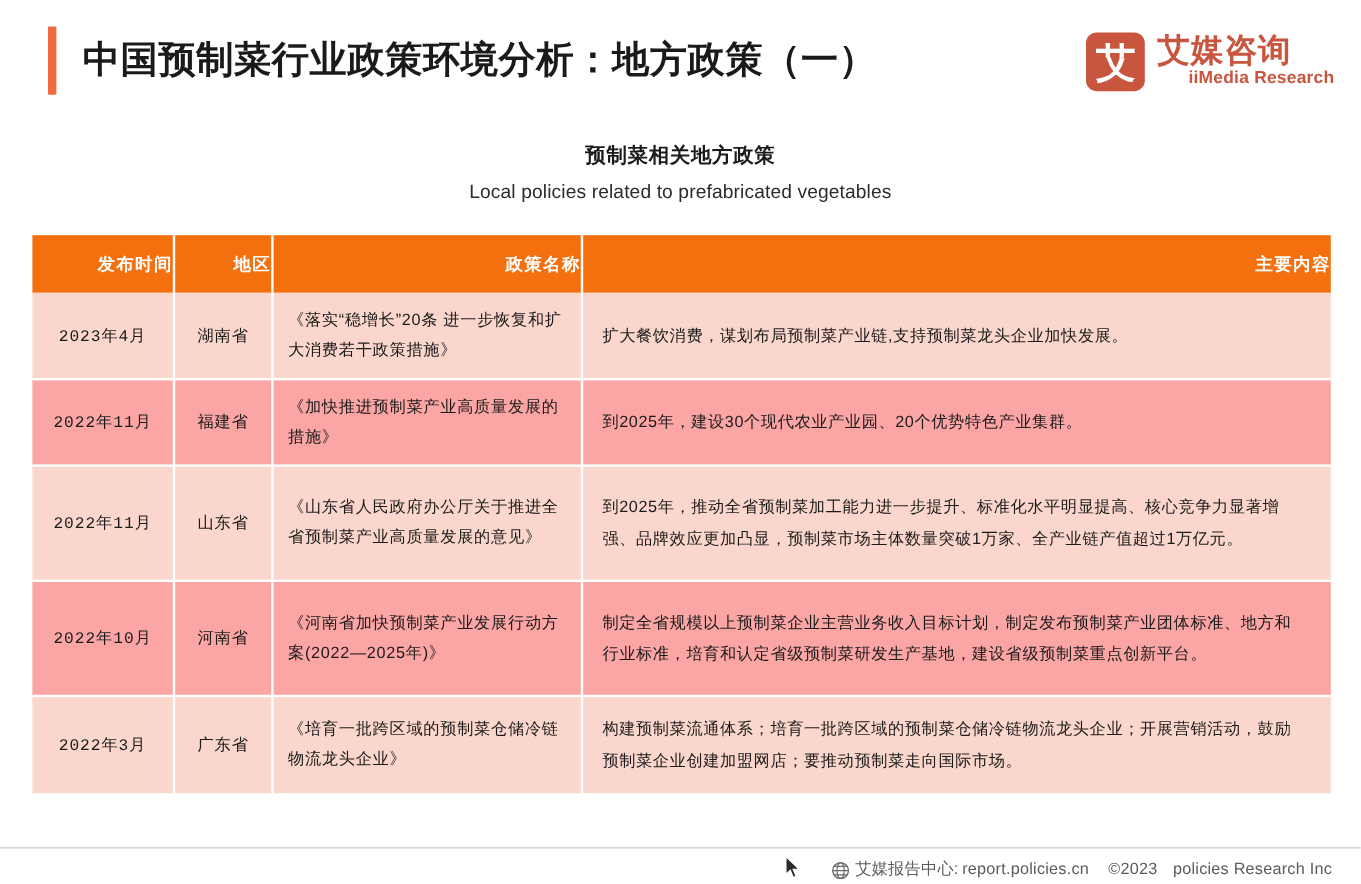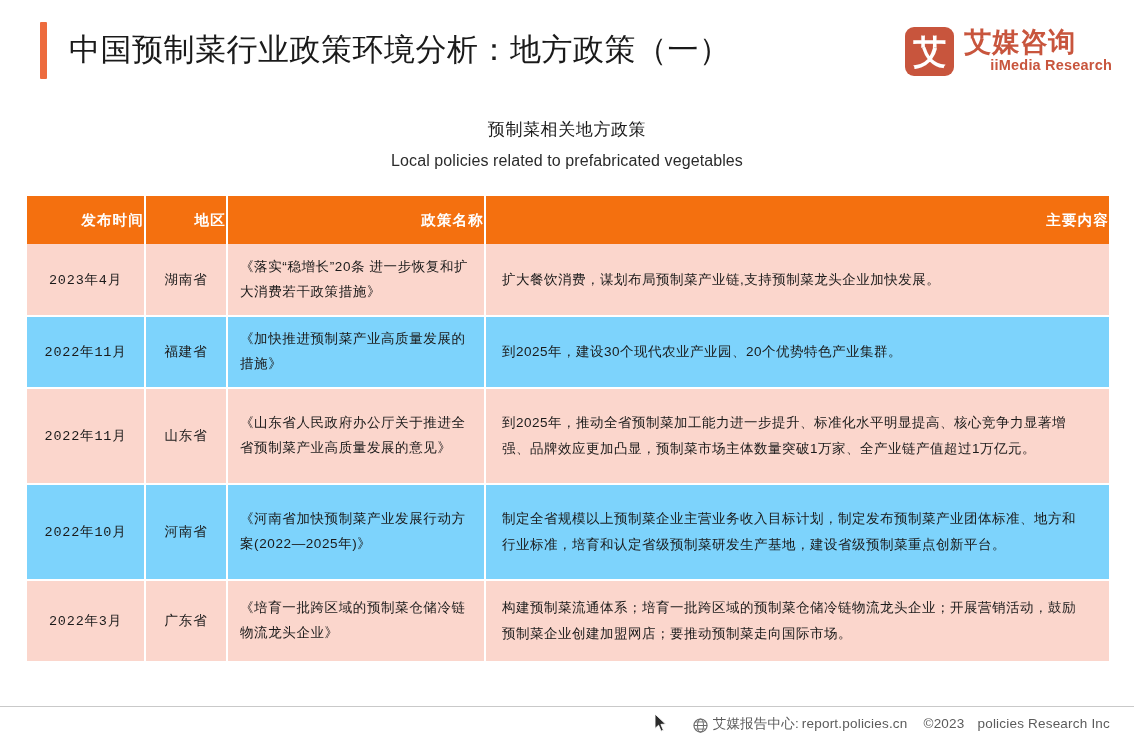--- a/index.html
+++ b/index.html
@@ -40,21 +40,21 @@
     width: 7px;
     height: 57px;
     background: #ED6B3E;
     flex: 0 0 auto;
     border-radius: 1px;
   }
 
   .page-title {
     margin-left: 22px;
     font-size: 31px;
-    font-weight: normal;
+    font-weight: bold;
     color: #1a1a1a;
     letter-spacing: 0.5px;
     white-space: nowrap;
     font-family: "Liberation Sans", "DejaVu Sans", sans-serif;
   }
 
   
   .logo {
     position: absolute;
     right: 22px;
@@ -108,21 +108,21 @@
     margin-left: 26px;
   }
 
   
   .chart-title {
     position: absolute;
     left: 0; top: 118px;
     width: 1134px;
     text-align: center;
     font-size: 17px;
-    font-weight: normal;
+    font-weight: bold;
     color: #1a1a1a;
     letter-spacing: 0.6px;
   }
 
   .chart-subtitle {
     position: absolute;
     left: 0; top: 152px;
     width: 1134px;
     text-align: center;
     font-size: 16px;
@@ -165,21 +165,21 @@
 
   tbody td {
     border-right: 2px solid #ffffff;
     border-bottom: 2px solid #ffffff;
     vertical-align: middle;
     color: #1a1a1a;
   }
   tbody td:last-child { border-right: none; }
 
   tbody tr.odd td  { background: #FBD6CC; }
-  tbody tr.even td { background: #7dd3fc; }
+  tbody tr.even td { background: #fca5a5; }
 
   td.cell-date {
     text-align: center;
     font-size: 13.5px;
     letter-spacing: 0.8px;
     padding: 16px 4px;
     font-family: Liberation Mono, monospace;
   }
 
   td.cell-region {

